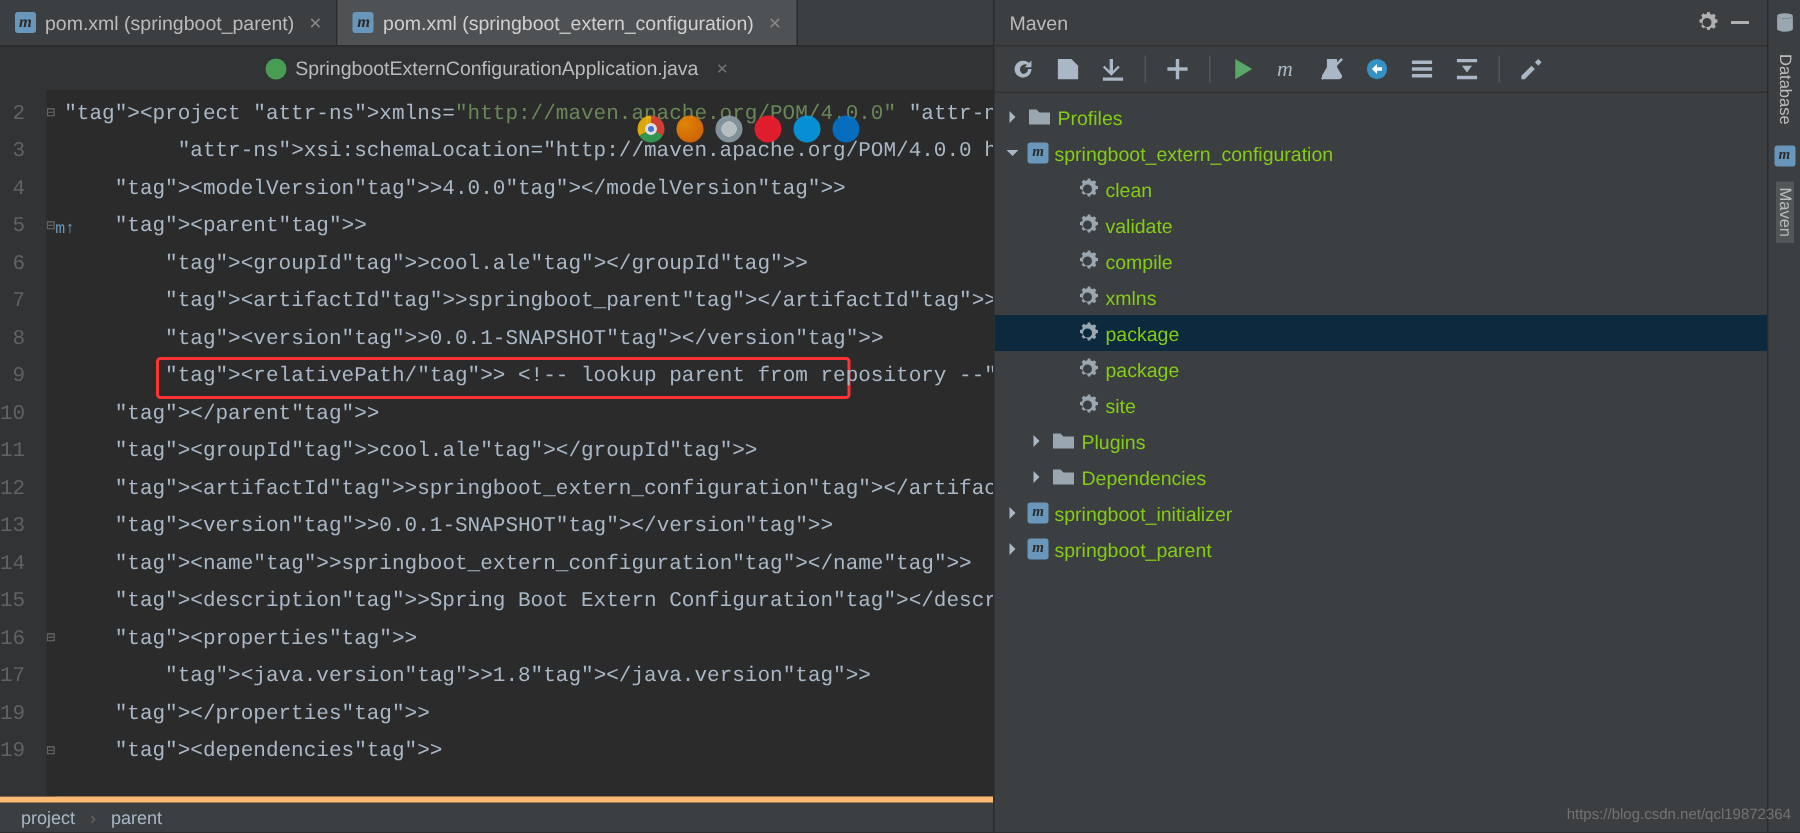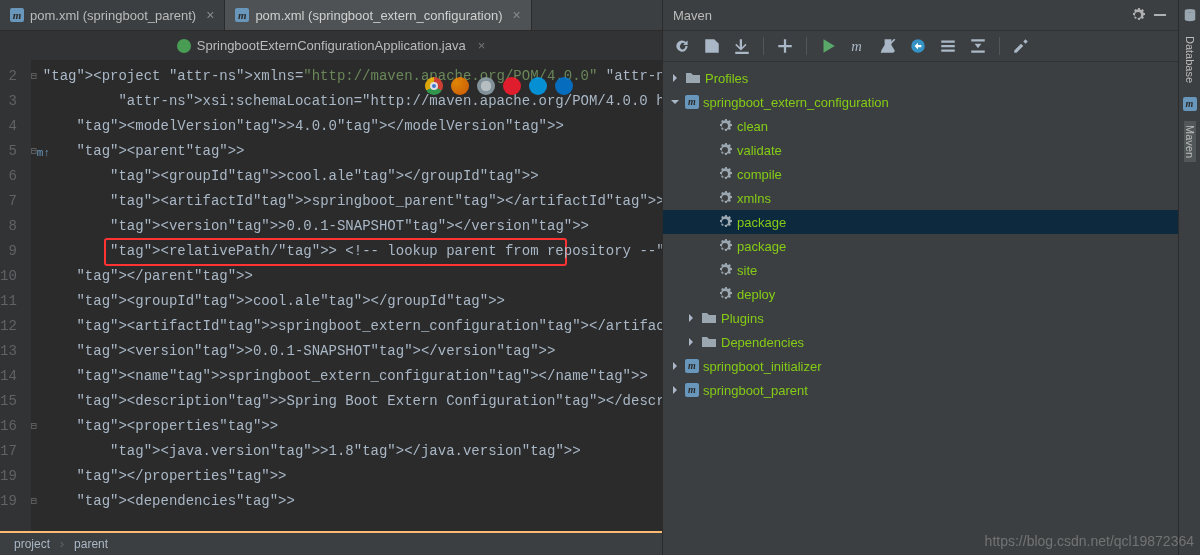--- a/index.html
+++ b/index.html
@@ -27,21 +27,21 @@
   .gutter { width:55px; background:#313335; color:#606366; text-align:right; padding:4px 14px 4px 0; user-select:none; }
   .gutter .ln { height:25px; }
   .fold-col { width:20px; background:#2b2b2b; color:#6b6b6b; padding-top:4px; font-size:10px; text-align:center; }
   .fold-col .m { height:25px; display:flex; align-items:center; justify-content:center; }
   .code { flex:1; padding:4px 0 4px 6px; color:#a9b7c6; position:relative; }
   .code .row { height:25px; white-space:pre; position:relative; padding-left:0; }
   .val { color:#6a8759; }
   .hl-line { position:absolute; left:0; right:0; height:25px; background:#323232; z-index:-1; }
   .redbox { position:absolute; border:2px solid #ff3333; border-radius:3px; pointer-events:none; }
   .gutter-mark { position:absolute; left:34px; width:16px; height:16px; font-size:11px; color:#6897bb; }
-  .breadcrumb { height:24px; background:#3c3f41; display:flex; align-items:center; gap:10px; padding:0 14px; color:#a9b7c6; font-size:12px; border-top:2px solid #fdba74; }
+  .breadcrumb { height:24px; background:#3c3f41; display:flex; align-items:center; gap:10px; padding:0 14px; color:#a9b7c6; font-size:12px; border-top:4px solid #fdba74; }
   .bc-sep { color:#666; }
   
   .browser-icons { position:absolute; top:17px; left:425px; display:flex; gap:8px; z-index:5; pointer-events:none; opacity:.85; }
   .bi { width:18px; height:18px; border-radius:50%; }
   .bi.chrome { background:conic-gradient(#ea4335 0 120deg,#34a853 120deg 240deg,#fbbc05 240deg 360deg); position:relative; }
   .bi.chrome::after { content:""; position:absolute; inset:5px; background:#4285f4; border-radius:50%; border:2px solid #fff; }
   .bi.ff { background:radial-gradient(circle at 30% 30%, #ff9500, #e66000); }
   .bi.safari { background:radial-gradient(circle,#cfd8dc 40%,#90a4ae 41%); }
   .bi.opera { background:#ff1b2d; }
   .bi.ie { background:#00a1f1; }
@@ -65,21 +65,21 @@
   .gear { fill:#9aa7b0; }
   .m-ic { background:#6897bb; color:#2b2b2b; font:italic 700 10px/14px serif; width:14px; height:14px; text-align:center; border-radius:2px; display:inline-block; }
   .fold-ic { fill:#9aa7b0; }
 
   
   .rail { width:22px; background:#3c3f41; border-left:1px solid #2b2b2b; display:flex; flex-direction:column; align-items:center; gap:10px; padding-top:8px; }
   .rail .rt { writing-mode:vertical-rl; font-size:11px; color:#bbb; cursor:pointer; padding:4px 0; }
   .rail .rt.active { background:#515658; }
   .rail .ri { width:14px; height:14px; }
 
-  .watermark { position:absolute; right:6px; bottom:6px; color:#888; font-size:14px; opacity:.7;margin-top:12px; }
+  .watermark { position:absolute; right:6px; bottom:6px; color:#888; font-size:10px; opacity:.7;margin-top:12px; }
 </style>
 </head>
 <body>
 
 <div class="editor-pane">
 
   <div class="tabs">
     <div class="tab">
       <span class="m-icon">m</span>
       <span>pom.xml (springboot_parent)</span>
@@ -308,29 +308,20 @@
         <span class="spacer"></span>
         <span class="spacer"></span>
         <span class="spacer"></span>
         <svg class="ic gear" viewBox="0 0 16 16">
           <path d="M8 5a3 3 0 100 6 3 3 0 000-6zm7 3l-1.4.3a5.7 5.7 0 01-.5 1.2l.8 1.2-1.4 1.4-1.2-.8a5.7 5.7 0 01-1.2.5L9.8 13H8.2l-.3-1.4a5.7 5.7 0 01-1.2-.5l-1.2.8-1.4-1.4.8-1.2A5.7 5.7 0 014.4 8.3L3 8V6l1.4-.3c.1-.4.3-.8.5-1.2L4.1 3.3l1.4-1.4 1.2.8c.4-.2.8-.4 1.2-.5L8.2 1h1.6l.3 1.4c.4.1.8.3 1.2.5l1.2-.8 1.4 1.4-.8 1.2c.2.4.4.8.5 1.2L15 6v2z"></path>
         </svg>
         <span class="label">site</span>
       </div>
       <div class="node">
         <span class="spacer"></span>
-        <span class="spacer"></span>
-        <span class="spacer"></span>
-        <svg class="ic gear" viewBox="0 0 16 16">
-          <path d="M8 5a3 3 0 100 6 3 3 0 000-6zm7 3l-1.4.3a5.7 5.7 0 01-.5 1.2l.8 1.2-1.4 1.4-1.2-.8a5.7 5.7 0 01-1.2.5L9.8 13H8.2l-.3-1.4a5.7 5.7 0 01-1.2-.5l-1.2.8-1.4-1.4.8-1.2A5.7 5.7 0 014.4 8.3L3 8V6l1.4-.3c.1-.4.3-.8.5-1.2L4.1 3.3l1.4-1.4 1.2.8c.4-.2.8-.4 1.2-.5L8.2 1h1.6l.3 1.4c.4.1.8.3 1.2.5l1.2-.8 1.4 1.4-.8 1.2c.2.4.4.8.5 1.2L15 6v2z"></path>
-        </svg>
-        <span class="label">deploy</span>
-      </div>
-      <div class="node">
-        <span class="spacer"></span>
         <svg class="arrow" viewBox="0 0 12 12">
           <path d="M4 2l4 4-4 4z"></path>
         </svg>
         <svg class="ic fold-ic" viewBox="0 0 16 16">
           <path d="M1 3h5l2 2h7v8H1z"></path>
         </svg>
         <span class="label">Plugins</span>
       </div>
       <div class="node">
         <span class="spacer"></span>

